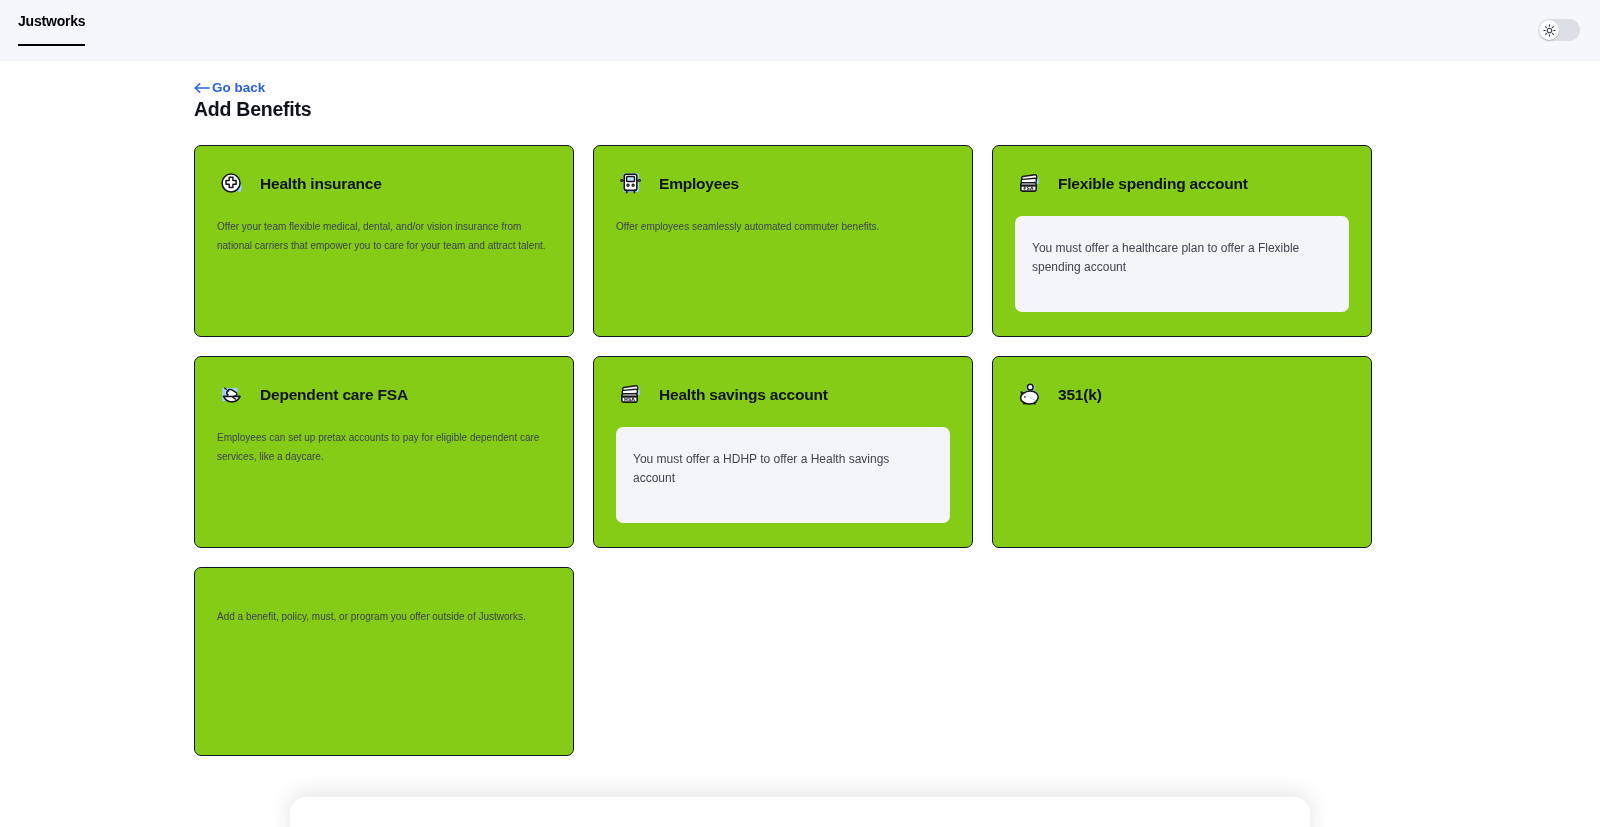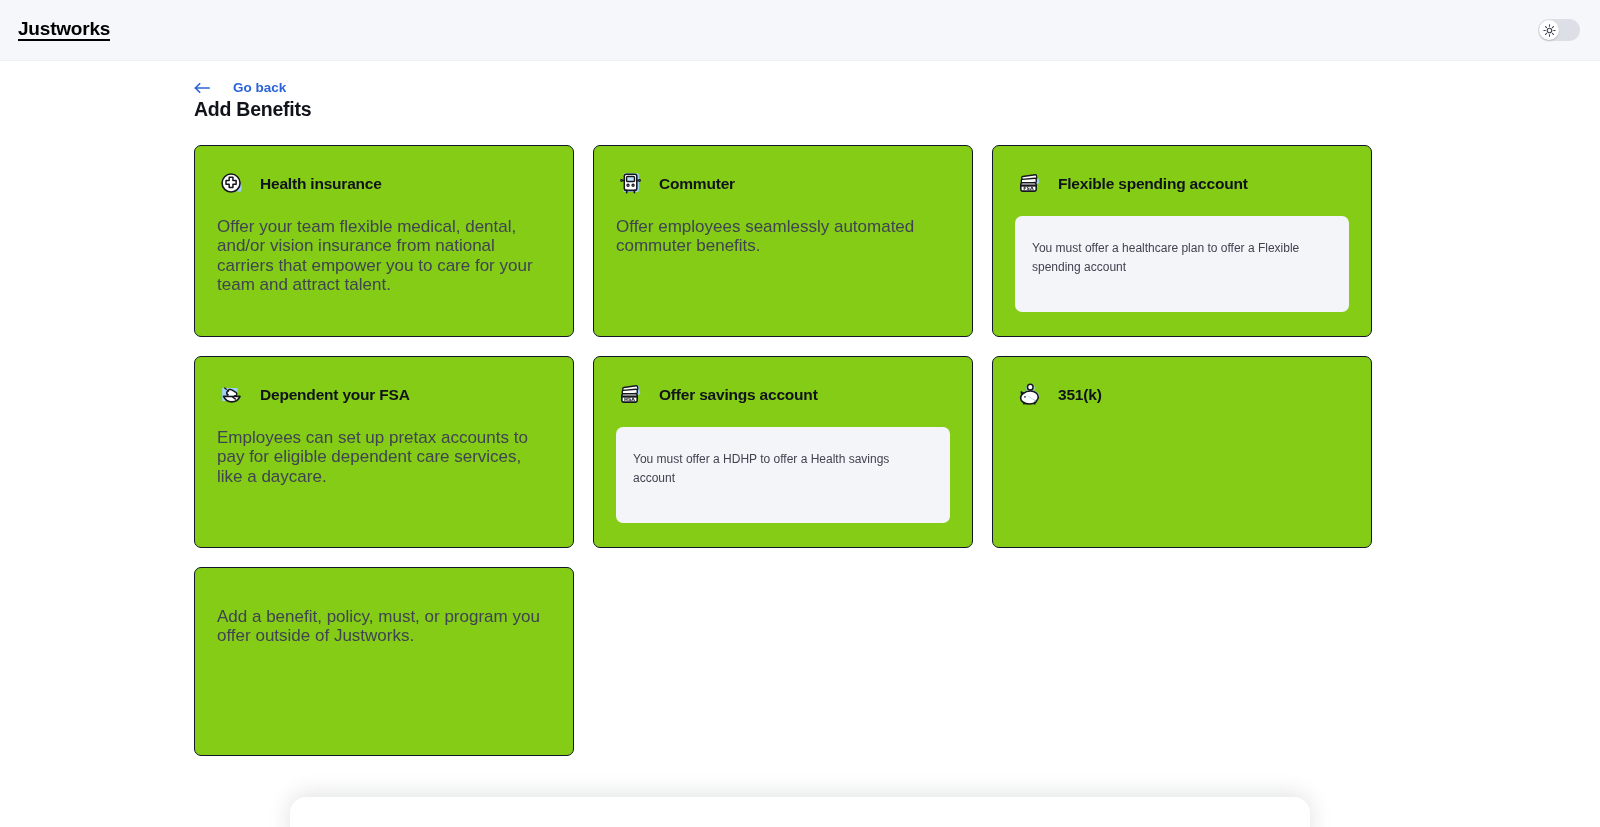--- a/index.html
+++ b/index.html
@@ -23,27 +23,27 @@
     height: 61px;
     background: #f5f7fa;
     border-bottom: 1px solid #eceff3;
     display: flex;
     align-items: center;
     padding: 0 20px 0 18px;
     position: relative;
   }
 
   .brand {
-    font-size: 19px;
+    font-size: 14px;
     font-weight: bold;
     letter-spacing: -0.2px;
     color: #000000;
     position: relative;
     display: inline-block;
-    padding-bottom: 1px;
+    padding-bottom: 16px;
     line-height: 1.1;
     cursor: pointer;
   }
   .brand::after {
     content: "";
     position: absolute;
     left: 0;
     right: 0;
     bottom: -2px;
     height: 4px;
@@ -99,21 +99,21 @@
 
   .content {
     width: 1600px;
     padding-left: 194px;
     padding-right: 194px;
   }
 
   .goback {
     display: inline-flex;
     align-items: center;
-    gap: 23px;
+    gap: 2px;
     margin-top: 19px;
     color: #2a63d9;
     font-size: 13.5px;
     font-weight: bold;
     text-decoration: none;
     cursor: pointer;
   }
   .goback svg { display: block; }
 
   .page-title {
@@ -159,21 +159,21 @@
 
   .card-title {
     font-size: 15.5px;
     font-weight: bold;
     letter-spacing: -0.2px;
     color: #11131a;
   }
 
   .card-desc {
     margin-top: 17px;
-    font-size: 17px;
+    font-size: 10px;
     line-height: 19.5px;
     color: #3f4450;
     max-width: 330px;
   }
 
   .card-notice {
     margin-top: 16px;
     background: #f4f5f9;
     border-radius: 7px;
     padding: 23px 16px 23px 17px;
@@ -252,21 +252,21 @@
               <rect x="8.8" y="5.6" width="13.4" height="17.2" rx="2.2" stroke="#16181d" stroke-width="1.7" fill="#fff"></rect>
               <rect x="11.3" y="8" width="8.4" height="5.4" rx="1" stroke="#16181d" stroke-width="1.5" fill="#bfe0fd"></rect>
               <circle cx="12.8" cy="17.3" r="1.15" stroke="#16181d" stroke-width="1.3" fill="#fff"></circle>
               <circle cx="18.2" cy="17.3" r="1.15" stroke="#16181d" stroke-width="1.3" fill="#fff"></circle>
               <path d="M11.4 22.8v2.4M19.6 22.8v2.4" stroke="#16181d" stroke-width="1.7" stroke-linecap="round"></path>
               <path d="M8.8 12.3H6.6M22.2 12.3h2.2" stroke="#16181d" stroke-width="1.5" stroke-linecap="round"></path>
               <circle cx="5.9" cy="12.3" r="0.95" stroke="#16181d" stroke-width="1.2" fill="#fff"></circle>
               <circle cx="25.1" cy="12.3" r="0.95" stroke="#16181d" stroke-width="1.2" fill="#fff"></circle>
             </svg>
           </span>
-          <span class="card-title">Commuter</span>
+          <span class="card-title">Employees</span>
         </div>
         <div class="card-desc">Offer employees seamlessly automated commuter benefits.</div>
       </div>
 
       <div class="card">
         <div class="card-head">
           <span class="card-icon">
             <svg viewBox="0 0 32 32" fill="none">
               <path d="M9 9.5 24 6l2 9-14 6z" fill="#9fd0fb"></path>
               <rect x="7" y="8.2" width="16" height="4.4" rx="1.3" transform="rotate(-8 7 8.2)" stroke="#16181d" stroke-width="1.5" fill="#fff"></rect>
@@ -286,38 +286,38 @@
           <span class="card-icon">
             <svg viewBox="0 0 32 32" fill="none">
               <rect x="5.5" y="8.5" width="16.5" height="14" fill="#9fd0fb"></rect>
               <path d="M7 17.5c1.6 3.6 5 5.8 8.8 5.8s7.2-2.2 8.8-5.8z" stroke="#16181d" stroke-width="1.7" fill="#fff" stroke-linejoin="round"></path>
               <path d="M12.2 16.5c-1.6-1.1-2.2-3.1-1.2-4.7 1-1.7 3.2-2.2 4.8-1.2l4.4 2.7c.9.6 1.2 1.8.6 2.7-.5.9-1.7 1.2-2.6.6" stroke="#16181d" stroke-width="1.6" fill="#fff" stroke-linejoin="round"></path>
               <circle cx="12.1" cy="11.6" r="0.95" fill="#16181d"></circle>
               <path d="M9.9 9.9 8.2 8.6" stroke="#16181d" stroke-width="1.5" stroke-linecap="round"></path>
               <path d="M16.5 18.2l3.2 2.2" stroke="#16181d" stroke-width="1.4" stroke-linecap="round"></path>
             </svg>
           </span>
-          <span class="card-title">Dependent your FSA</span>
+          <span class="card-title">Dependent care FSA</span>
         </div>
         <div class="card-desc">Employees can set up pretax accounts to pay for eligible dependent care services, like a daycare.</div>
       </div>
 
       <div class="card">
         <div class="card-head">
           <span class="card-icon">
             <svg viewBox="0 0 32 32" fill="none">
               <path d="M9 9.5 24 6l2 9-14 6z" fill="#9fd0fb"></path>
               <rect x="7" y="8.2" width="16" height="4.4" rx="1.3" transform="rotate(-8 7 8.2)" stroke="#16181d" stroke-width="1.5" fill="#fff"></rect>
               <rect x="6.6" y="11.2" width="16" height="4.4" rx="1.3" transform="rotate(-5 6.6 11.2)" stroke="#16181d" stroke-width="1.5" fill="#fff"></rect>
               <rect x="6.2" y="14.6" width="16.4" height="9" rx="1.7" stroke="#16181d" stroke-width="1.7" fill="#fff"></rect>
               <rect x="6.2" y="16.5" width="16.4" height="2.3" fill="#16181d"></rect>
               <text x="14.4" y="22.4" font-family="DejaVu Sans, sans-serif" font-size="5.1" font-weight="bold" fill="#16181d" text-anchor="middle">HSA</text>
             </svg>
           </span>
-          <span class="card-title">Offer savings account</span>
+          <span class="card-title">Health savings account</span>
         </div>
         <div class="card-notice">You must offer a HDHP to offer a Health savings account</div>
       </div>
 
       <div class="card">
         <div class="card-head">
           <span class="card-icon">
             <svg viewBox="0 0 32 32" fill="none">
               <circle cx="16.5" cy="8.5" r="4.6" fill="#9fd0fb"></circle>
               <path d="M6.5 17c0-3.4 4.3-6.1 9.6-6.1 5.3 0 9.6 2.7 9.6 6.1 0 3.4-4.3 6.1-9.6 6.1-5.3 0-9.6-2.7-9.6-6.1z" fill="#9fd0fb"></path>

